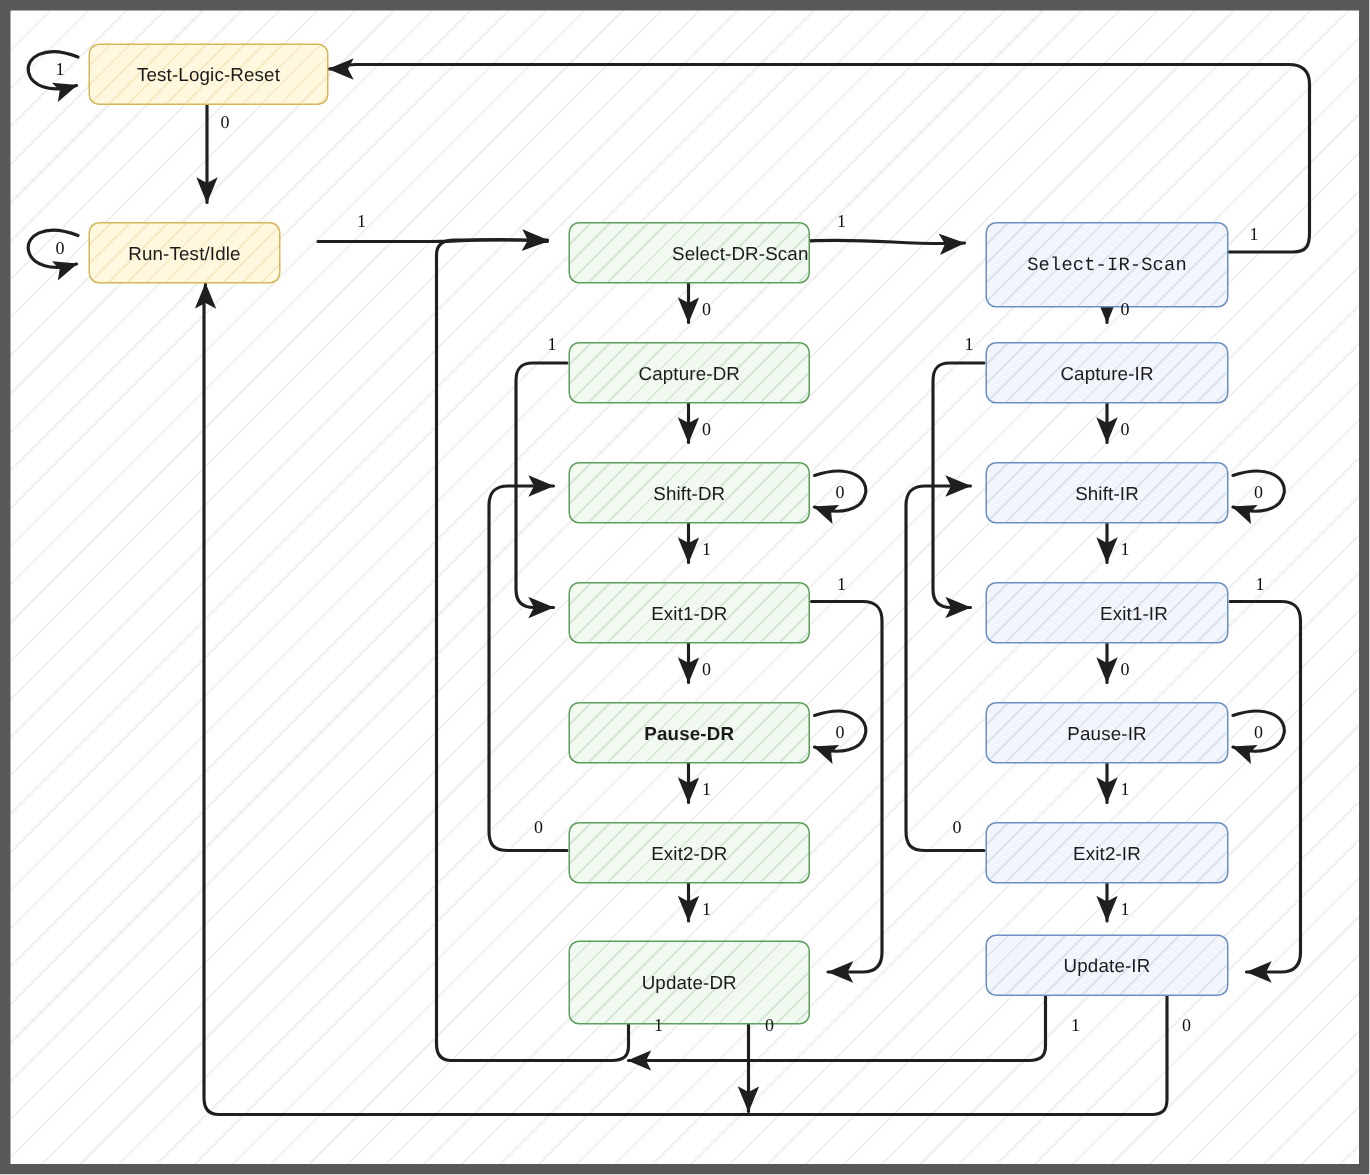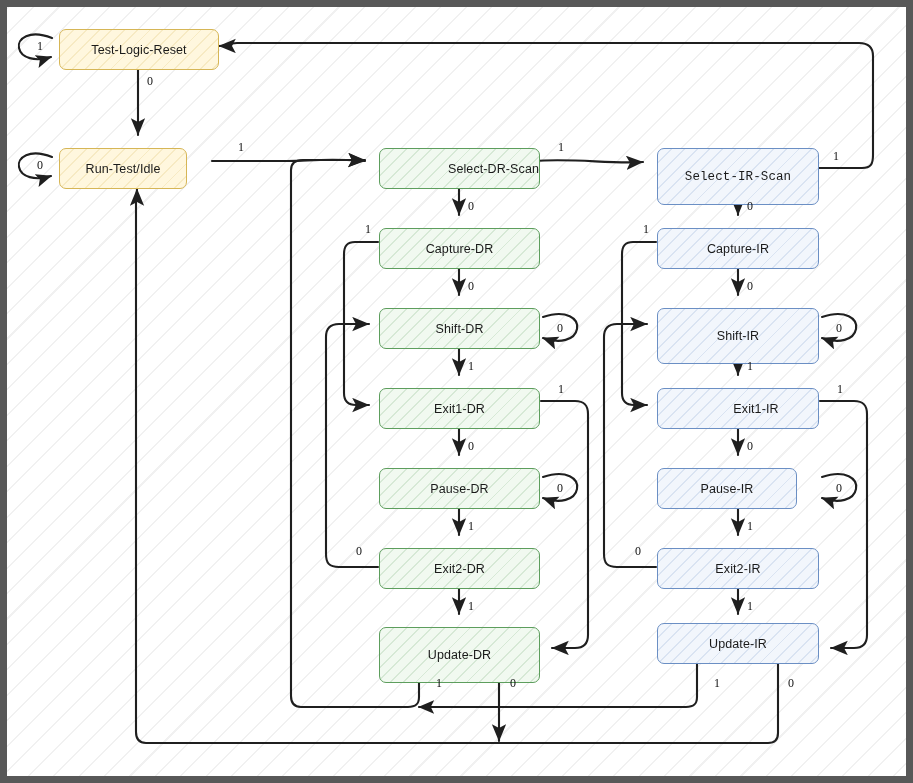--- a/index.html
+++ b/index.html
@@ -190,42 +190,42 @@
       </div>
       <div class="node green" style="left: 372px; top: 221px; width: 161px; height: 41px;">
         <span>Capture-DR</span>
       </div>
       <div class="node green" style="left: 372px; top: 301px; width: 161px; height: 41px;">
         <span>Shift-DR</span>
       </div>
       <div class="node green" style="left: 372px; top: 381px; width: 161px; height: 41px;">
         <span>Exit1-DR</span>
       </div>
-      <div class="node green" style="left: 372px; top: 461px; width: 161px; height: 41px;">
+      <div class="node green" style="left: 372px; top: 461px; width: 161px; height: 41px; font-weight: bold;">
         <span>Pause-DR</span>
       </div>
       <div class="node green" style="left: 372px; top: 541px; width: 161px; height: 41px;">
         <span>Exit2-DR</span>
       </div>
       <div class="node green" style="left: 372px; top: 620px; width: 161px; height: 56px;">
         <span>Update-DR</span>
       </div>
       <div class="node blue" style="left: 650px; top: 141px; width: 162px; height: 57px; font-family: Liberation Mono, monospace;">
         <span>Select-IR-Scan</span>
       </div>
       <div class="node blue" style="left: 650px; top: 221px; width: 162px; height: 41px;">
         <span>Capture-IR</span>
       </div>
-      <div class="node blue" style="left: 650px; top: 301px; width: 162px; height: 56px;">
+      <div class="node blue" style="left: 650px; top: 301px; width: 162px; height: 41px;">
         <span>Shift-IR</span>
       </div>
       <div class="node blue" style="left: 650px; top: 381px; width: 162px; height: 41px; padding-left: 36px;">
         <span>Exit1-IR</span>
       </div>
-      <div class="node blue" style="left: 650px; top: 461px; width: 140px; height: 41px;">
+      <div class="node blue" style="left: 650px; top: 461px; width: 162px; height: 41px;">
         <span>Pause-IR</span>
       </div>
       <div class="node blue" style="left: 650px; top: 541px; width: 162px; height: 41px;">
         <span>Exit2-IR</span>
       </div>
       <div class="node blue" style="left: 650px; top: 616px; width: 162px; height: 41px;">
         <span>Update-IR</span>
       </div>
     </div>
 

